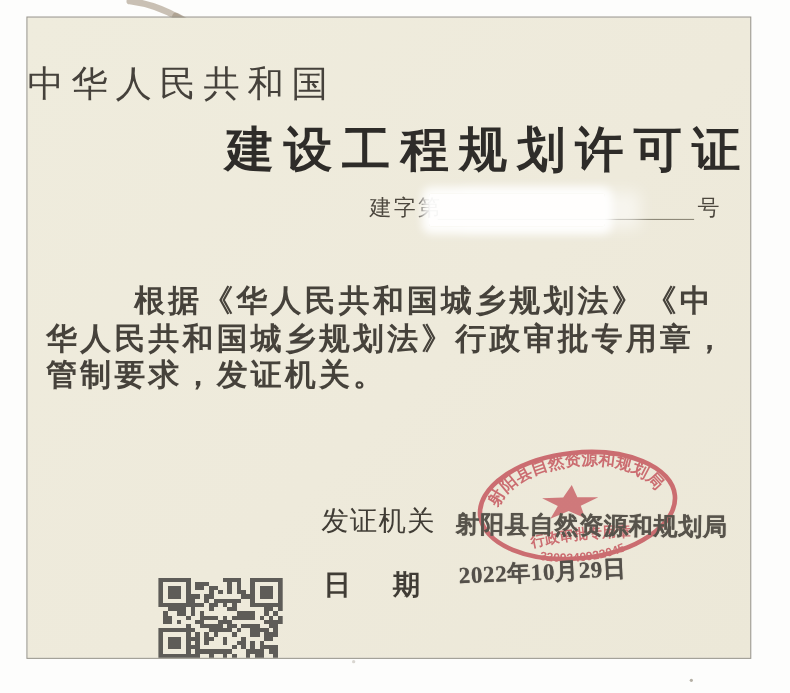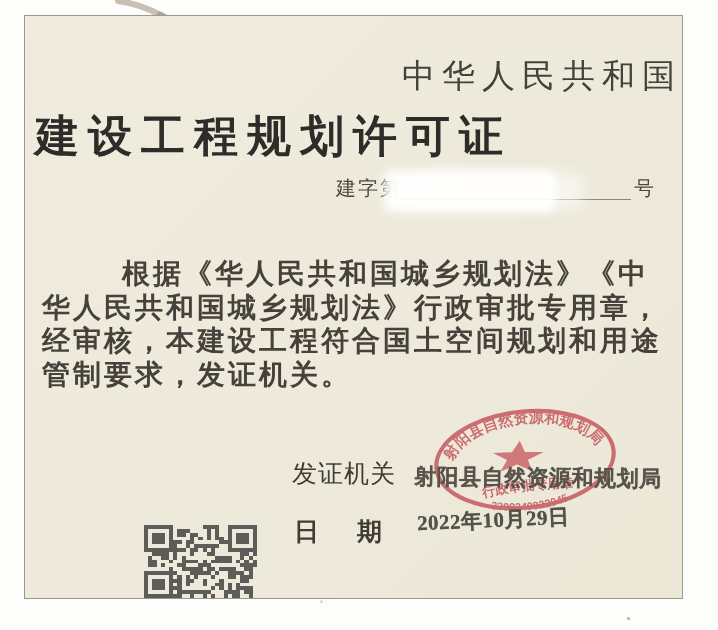--- a/index.html
+++ b/index.html
@@ -11,28 +11,28 @@
   }
   .scene{position:absolute;left:0;top:0;width:718px;height:630px;}
   .page{
     position:absolute;left:24px;top:15px;width:659px;height:584px;
     background:linear-gradient(135deg,#efecdd 0%,#eeeadb 55%,#ece8d8 100%);
     border:1px solid #9b988e;
     box-sizing:border-box;
   }
   .country-title{
     position:absolute;left:0;top:38px;width:100%;
-    text-align:right;
+    text-align:left;
     font-family:"Liberation Serif", serif;
     font-size:33px;letter-spacing:7px;
     color:#45413b;white-space:nowrap;
   }
   .main-title{
     position:absolute;left:0;top:91px;width:100%;
-    text-align:left;
+    text-align:right;
     font-family:"Liberation Sans", sans-serif;
     font-weight:bold;
     font-size:44px;letter-spacing:9px;
     color:#2e2c29;white-space:nowrap;
     padding-left:10px;box-sizing:border-box;
   }
   .permit-row{position:absolute;left:0;top:157px;width:100%;height:40px;}
   .permit-prefix{
     position:absolute;left:311px;top:2px;
     font-family:"Liberation Serif", serif;
@@ -114,21 +114,20 @@
     <div class="permit-row">
       <span class="permit-prefix">建字第</span>
       <div class="permit-line"></div>
       <div class="permit-redaction"></div>
       <span class="permit-suffix">号</span>
     </div>
 
     <div class="body-text">
       <div class="body-line indent">根据《华人民共和国城乡规划法》《中</div>
       <div class="body-line">华人民共和国城乡规划法》行政审批专用章，</div>
-      <div class="body-line">经审核，本建设工程符合国土空间规划和用途</div>
       <div class="body-line">管制要求，发证机关。</div>
     </div>
 
     <div class="issuer-label">发证机关</div>
 
     <div class="date-label">日期</div>
 
     <svg class="seal-svg" viewBox="0 0 230 132">
       <g transform="rotate(-6 115 65.5)" opacity="0.82">
         <ellipse cx="115" cy="65.5" rx="89" ry="48" fill="none" stroke="#c4525a" stroke-width="4.2"></ellipse>

